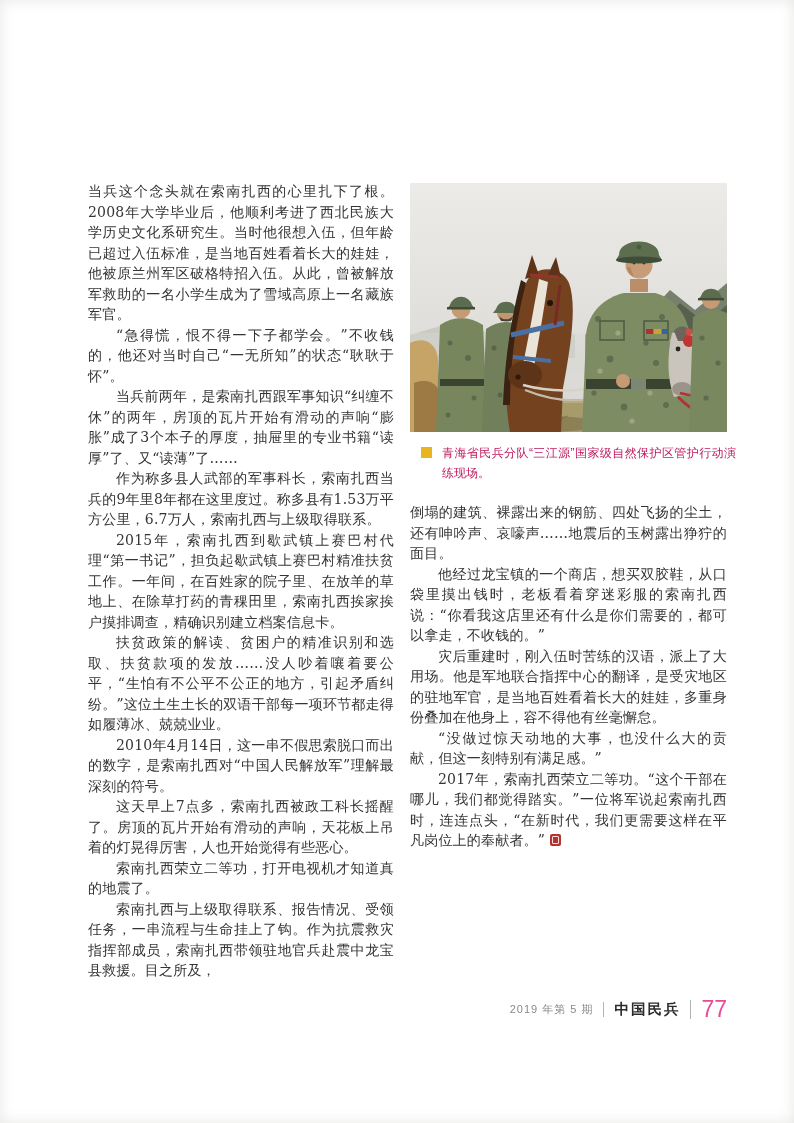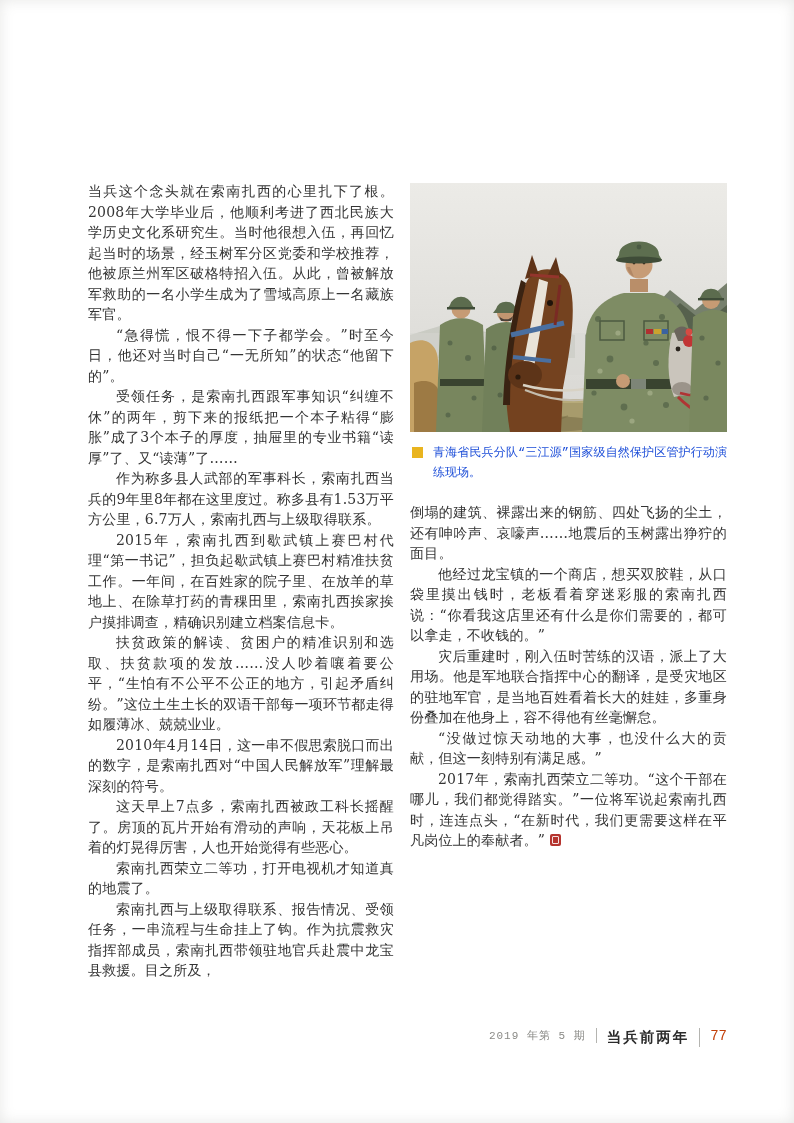--- a/index.html
+++ b/index.html
@@ -15,40 +15,40 @@
   .col-left{left:88px;top:181px;width:306px;}
   .col-right{left:410px;top:502px;width:317px;}
   .col p{margin:0;text-indent:2em;}
   .col p.cont{text-indent:0;}
 
   
   .photo{position:absolute;left:410px;top:183px;width:317px;height:249px;overflow:hidden;background:#dfdedb;}
   .photo svg{display:block;}
 
   
-  .caption{position:absolute;left:410px;top:443px;width:317px;
-    font-family:Liberation Mono, monospace;
-    font-size:12px;line-height:20px;color:#1d4ed8;}
+  .caption{position:absolute;left:419px;top:443px;width:317px;
+    font-family:Liberation Sans, sans-serif;
+    font-size:12px;line-height:20px;color:#be185d;}
   .caption .bullet{position:absolute;left:2px;top:4px;width:11px;height:11px;background:#e9b41f;}
   .caption .cap-text{display:block;margin-left:23px;text-align:justify;}
 
   
   .endmark{display:inline-block;width:11px;height:12px;margin-left:5px;vertical-align:-1px;
     background:#b5342f;border-radius:2px;position:relative;}
   .endmark::after{content:"";position:absolute;inset:2px;border:1px solid rgba(255,255,255,.85);border-radius:1px;}
 
   
-  .footer{position:absolute;right:67px;top:996px;display:flex;
-    font-family:Liberation Mono, monospace;margin-top:32px;}
+  .footer{position:absolute;right:67px;top:996px;display:flex;align-items:center;
+    font-family:Liberation Sans, sans-serif;}
   .footer .issue{font-size:11px;color:#8a8a86;letter-spacing:1px;}
   .footer .sep{width:1px;background:#b4b4b0;margin:0 10px;}
   .footer .sep.s1{height:15px;}
   .footer .sep.s2{height:19px;}
   .footer .mag{font-size:14.5px;font-weight:bold;color:#2b2b2b;letter-spacing:2px;}
-  .footer .pnum{font-size:14px;color:#c2410c;font-weight:500;}
+  .footer .pnum{font-size:23px;color:#ec4899;font-weight:500;}
 </style>
 </head>
 <body>
 
 <div class="page-edge"></div>
 
 <div class="photo">
   <svg width="317" height="249" viewBox="0 0 317 249" xmlns="http://www.w3.org/2000/svg">
     <defs>
       <linearGradient id="sky" x1="0" y1="0" x2="0" y2="1">
@@ -173,39 +173,39 @@
     </g>
   </svg>
 </div>
 
 <div class="caption">
   <span class="bullet"></span>
   <span class="cap-text">青海省民兵分队“三江源”国家级自然保护区管护行动演练现场。</span>
 </div>
 
 <div class="col col-left">
-  <p class="cont">当兵这个念头就在索南扎西的心里扎下了根。2008年大学毕业后，他顺利考进了西北民族大学历史文化系研究生。当时他很想入伍，再回忆起当时的场景，经玉树军分区党委和学校推荐，他被原兰州军区破格特招入伍。从此，曾被解放军救助的一名小学生成为了雪域高原上一名藏族军官。</p>
-  <p>“急得慌，恨不得一下子都学会。”时至今日，他还对当时自己“一无所知”的状态“他留下的”。</p>
-  <p>受领任务，是索南扎西跟军事知识“纠缠不休”的两年，剪下来的报纸把一个本子粘得“膨胀”成了3个本子的厚度，抽屉里的专业书籍“读厚”了、又“读薄”了……</p>
+  <p class="cont">当兵这个念头就在索南扎西的心里扎下了根。2008年大学毕业后，他顺利考进了西北民族大学历史文化系研究生。当时他很想入伍，但年龄已超过入伍标准，是当地百姓看着长大的娃娃，他被原兰州军区破格特招入伍。从此，曾被解放军救助的一名小学生成为了雪域高原上一名藏族军官。</p>
+  <p>“急得慌，恨不得一下子都学会。”不收钱的，他还对当时自己“一无所知”的状态“耿耿于怀”。</p>
+  <p>当兵前两年，是索南扎西跟军事知识“纠缠不休”的两年，房顶的瓦片开始有滑动的声响“膨胀”成了3个本子的厚度，抽屉里的专业书籍“读厚”了、又“读薄”了……</p>
   <p>作为称多县人武部的军事科长，索南扎西当兵的9年里8年都在这里度过。称多县有1.53万平方公里，6.7万人，索南扎西与上级取得联系。</p>
   <p>2015年，索南扎西到歇武镇上赛巴村代理“第一书记”，担负起歇武镇上赛巴村精准扶贫工作。一年间，在百姓家的院子里、在放羊的草地上、在除草打药的青稞田里，索南扎西挨家挨户摸排调查，精确识别建立档案信息卡。</p>
   <p>扶贫政策的解读、贫困户的精准识别和选取、扶贫款项的发放……没人吵着嚷着要公平，“生怕有不公平不公正的地方，引起矛盾纠纷。”这位土生土长的双语干部每一项环节都走得如履薄冰、兢兢业业。</p>
   <p>2010年4月14日，这一串不假思索脱口而出的数字，是索南扎西对“中国人民解放军”理解最深刻的符号。</p>
   <p>这天早上7点多，索南扎西被政工科长摇醒了。房顶的瓦片开始有滑动的声响，天花板上吊着的灯晃得厉害，人也开始觉得有些恶心。</p>
   <p>索南扎西荣立二等功，打开电视机才知道真的地震了。</p>
   <p>索南扎西与上级取得联系、报告情况、受领任务，一串流程与生命挂上了钩。作为抗震救灾指挥部成员，索南扎西带领驻地官兵赴震中龙宝县救援。目之所及，</p>
 </div>
 
 <div class="col col-right">
   <p class="cont">倒塌的建筑、裸露出来的钢筋、四处飞扬的尘土，还有呻吟声、哀嚎声……地震后的玉树露出狰狞的面目。</p>
   <p>他经过龙宝镇的一个商店，想买双胶鞋，从口袋里摸出钱时，老板看着穿迷彩服的索南扎西说：“你看我这店里还有什么是你们需要的，都可以拿走，不收钱的。”</p>
   <p>灾后重建时，刚入伍时苦练的汉语，派上了大用场。他是军地联合指挥中心的翻译，是受灾地区的驻地军官，是当地百姓看着长大的娃娃，多重身份叠加在他身上，容不得他有丝毫懈怠。</p>
   <p>“没做过惊天动地的大事，也没什么大的贡献，但这一刻特别有满足感。”</p>
   <p><span>2017年，索南扎西荣立二等功。“这个干部在哪儿，我们都觉得踏实。”一位将军说起索南扎西时，连连点头，“在新时代，我们更需要这样在平凡岗位上的奉献者。”</span><span class="endmark"></span></p>
 </div>
 
 <div class="footer">
   <span class="issue">2019 年第 5 期</span>
   <span class="sep s1"></span>
-  <span class="mag">当兵前两年</span>
+  <span class="mag">中国民兵</span>
   <span class="sep s2"></span>
   <span class="pnum">77</span>
 </div>
 
 </body></html>

